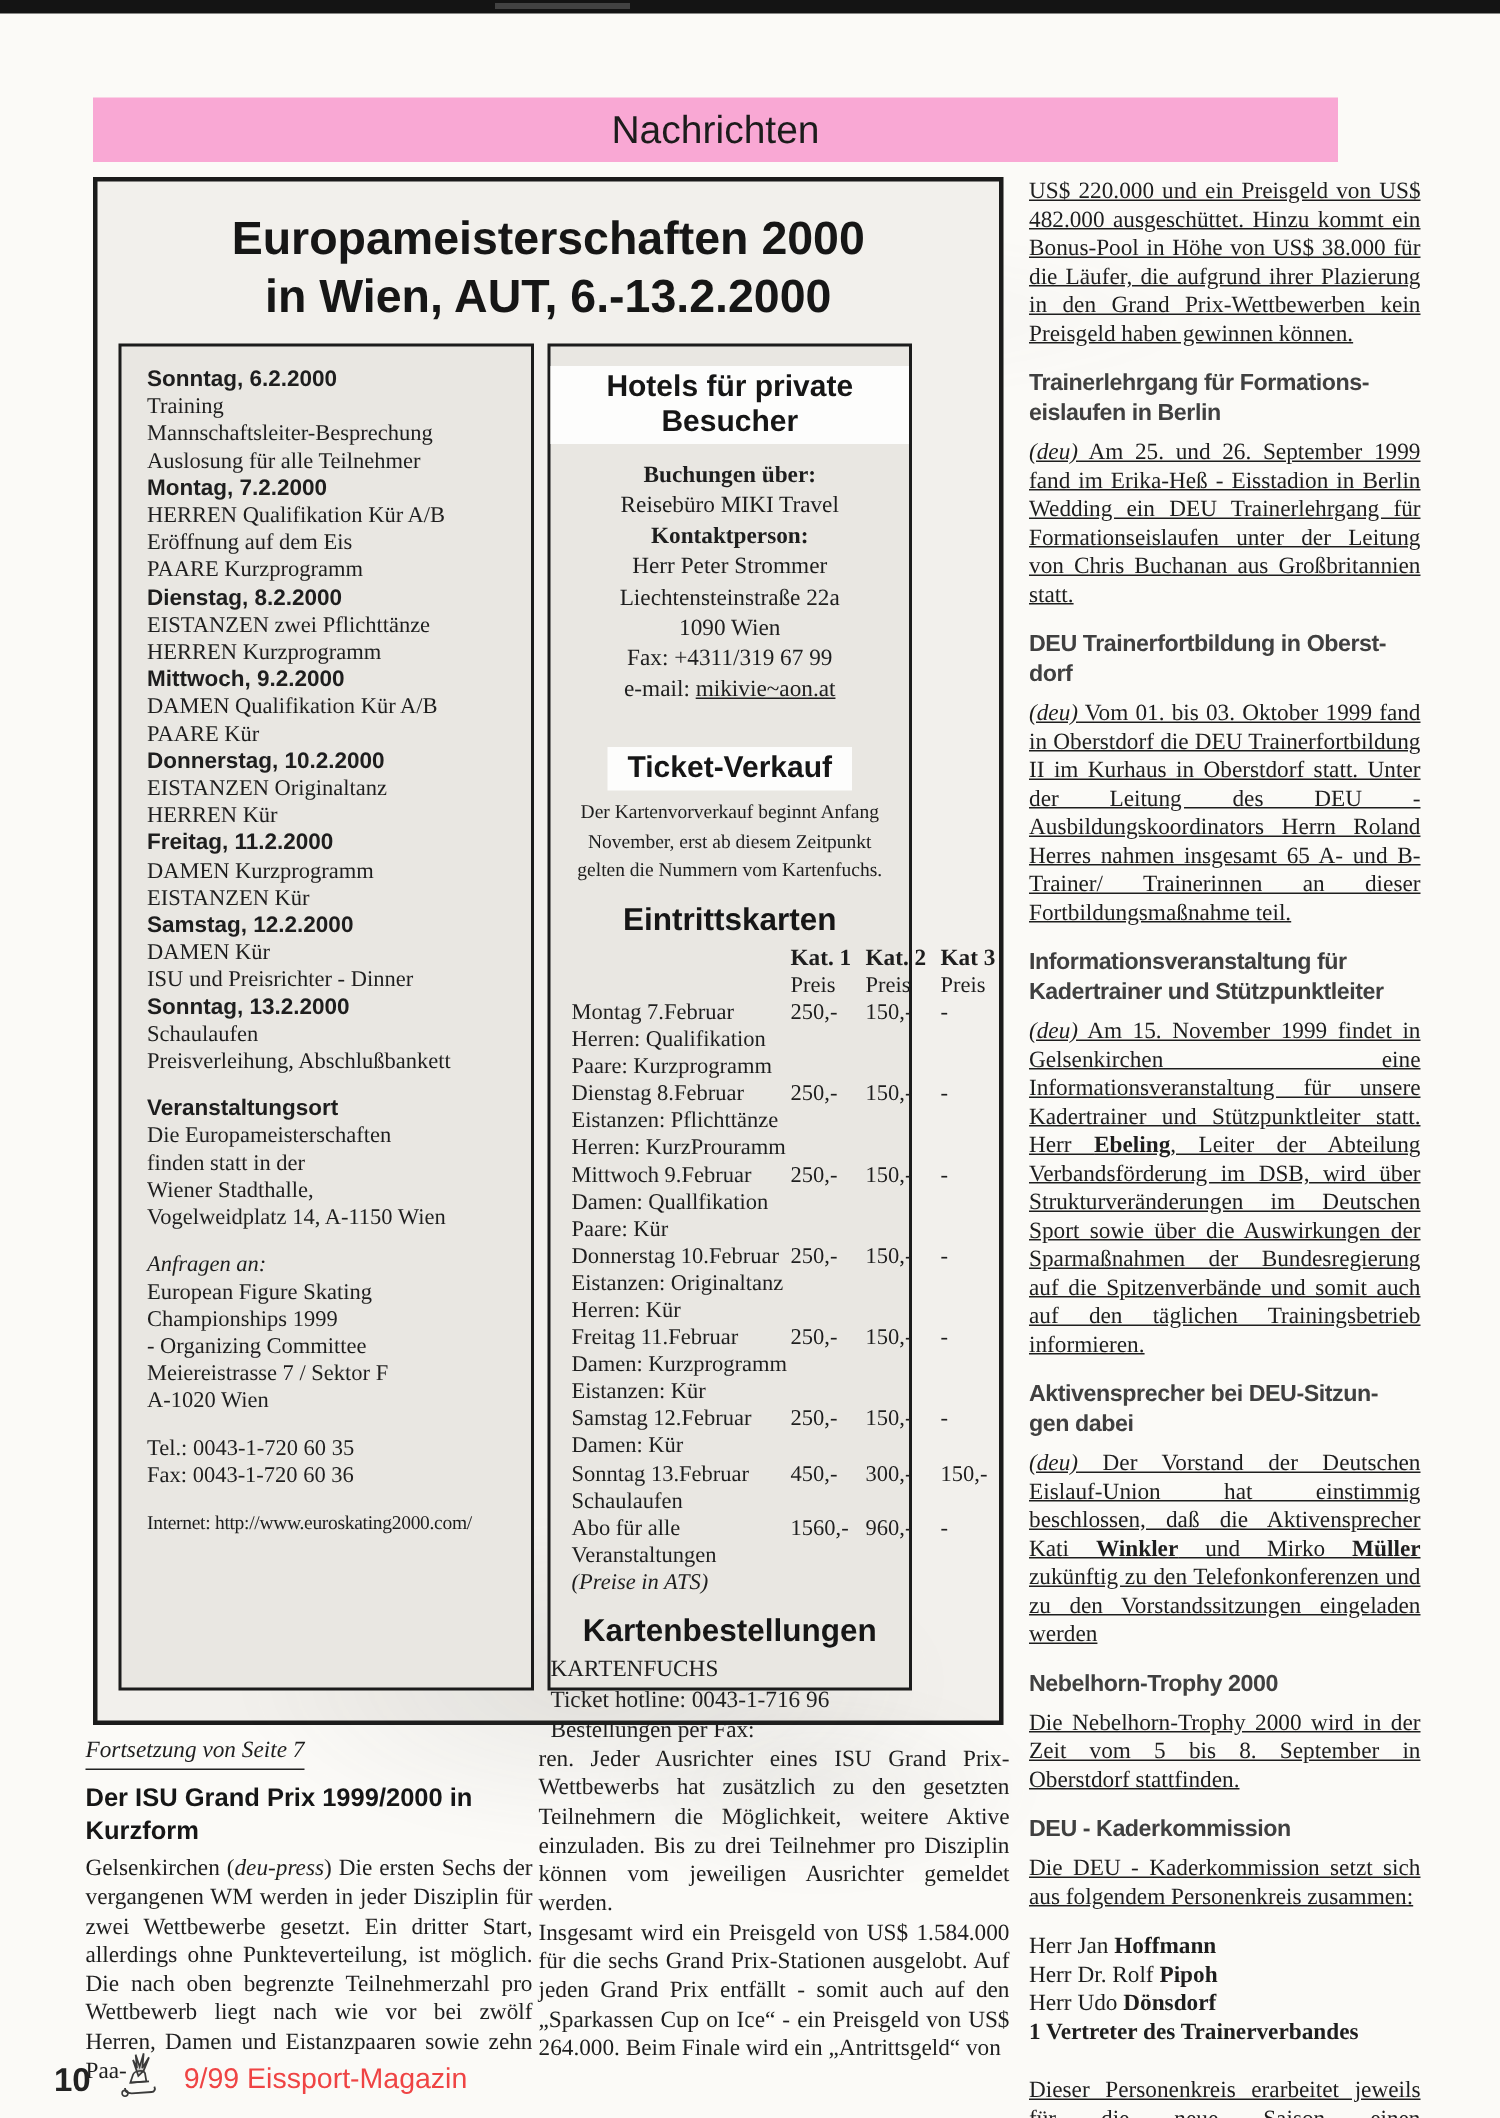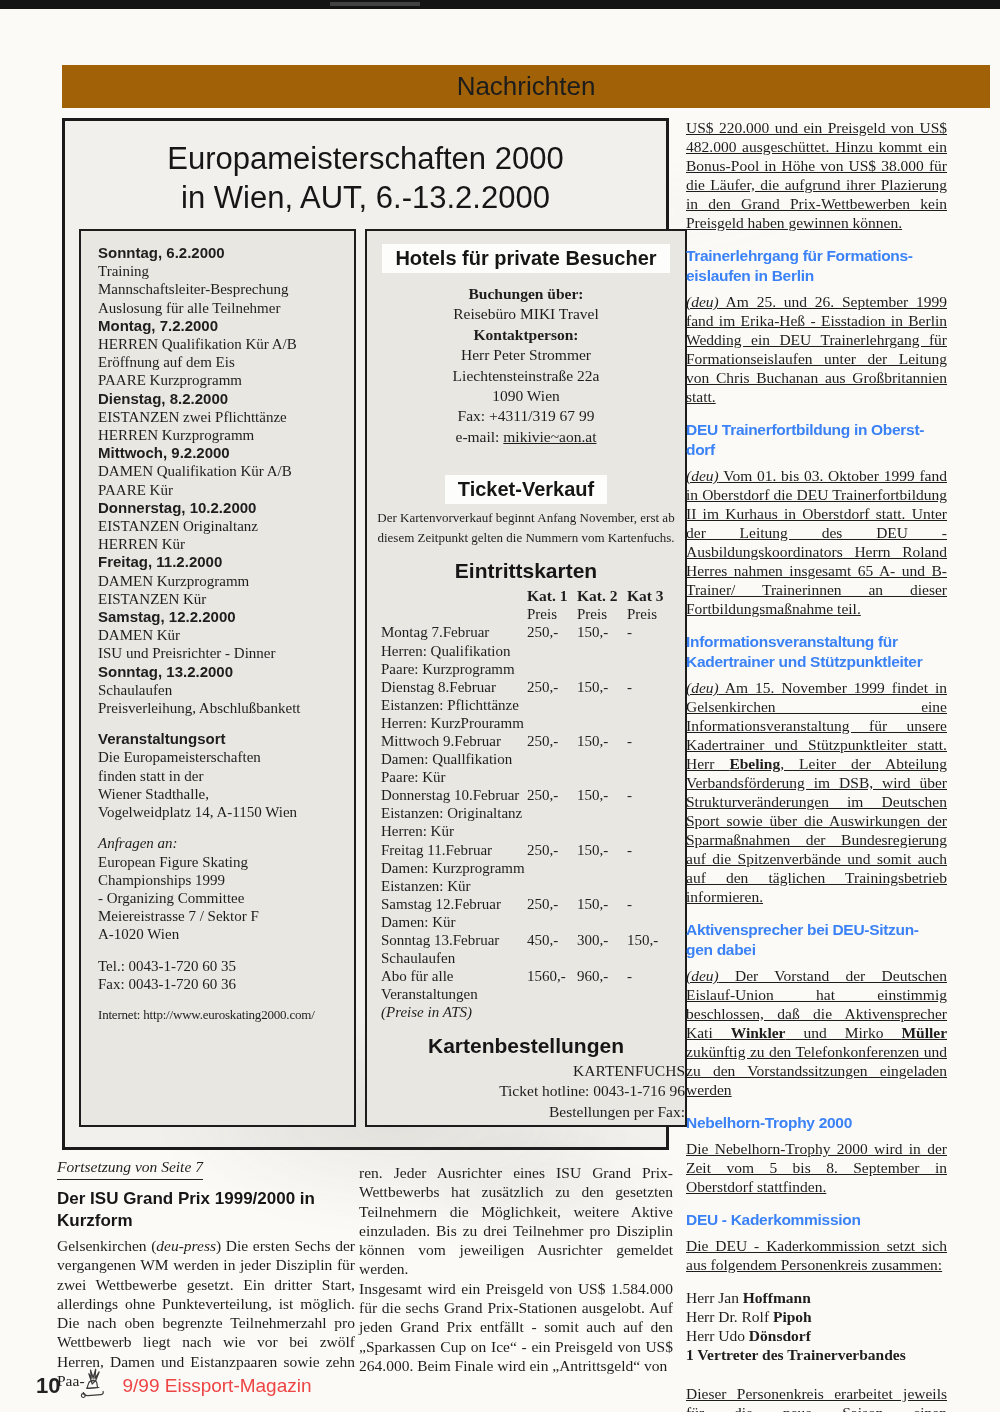--- a/index.html
+++ b/index.html
@@ -3,32 +3,32 @@
 <meta charset="utf-8">
 <style>
   html,body{margin:0;padding:0;}
   body{width:1000px;height:1412px;background:#fbfaf7;position:relative;
        font-family:"Liberation Serif", serif;color:#1e1e1e;overflow:hidden;}
   .page{position:absolute;inset:0;}
   
   .topstrip{position:absolute;left:0;top:0;width:1000px;height:9px;background:#141414;}
   .topstrip:after{content:"";position:absolute;left:330px;top:2px;width:90px;height:4px;background:#6f6f6f;opacity:.5;}
   
-  .band{position:absolute;left:62px;top:65px;width:928px;height:43px;background:#a16207;
+  .band{position:absolute;left:62px;top:65px;width:830px;height:43px;background:#f9a8d4;
         display:flex;align-items:center;justify-content:center;}
   .band .t{font-family:"Liberation Sans",sans-serif;font-size:26px;color:#1c1c1c;}
   
   .mainbox{position:absolute;left:62px;top:118px;width:607px;height:1032px;
            border:3px solid #1b1b1b;background:#f2f0ec;box-sizing:border-box;}
   .title{margin-top:18px;text-align:center;font-family:"Liberation Sans",sans-serif;
-         font-weight:normal;font-size:31px;line-height:39px;white-space:pre-line;color:#161616;}
+         font-weight:bold;font-size:31px;line-height:39px;white-space:pre-line;color:#161616;}
   .innerbox{position:absolute;top:108px;bottom:20px;border:2.5px solid #1c1c1c;
             background:#e9e7e2;box-sizing:border-box;}
   .zeitbox{left:14px;width:277px;}
-  .hotelbox{left:300px;width:322px;}
+  .hotelbox{left:300px;width:243px;}
   .labelwrap{text-align:center;margin-top:13px;}
   .wlabel{display:inline-block;background:#fdfdfc;padding:3px 13px;
           font-family:"Liberation Sans",sans-serif;font-weight:bold;font-size:20px;color:#161616;}
   
   .zeitcontent{margin:13px 0 0 17px;font-size:15px;line-height:18.2px;}
   .blk{white-space:nowrap;}
   .s-d{font-family:"Liberation Sans",sans-serif;font-weight:bold;font-size:15px;}
   .s-t{}
   .s-i{font-style:italic;}
   .s-b{font-weight:normal;font-size:13px;letter-spacing:-.2px;}
@@ -42,27 +42,27 @@
   .i{font-style:italic;}
   .ticketpara{margin:4px 10px 0 10px;text-align:center;font-size:13px;line-height:19.5px;color:#1e1e1e;}
   .midlabelwrap{text-align:center;margin-top:28px;}
   .bigheading{text-align:center;font-family:"Liberation Sans",sans-serif;font-weight:bold;
               font-size:21px;margin-top:12px;color:#161616;}
   
   .ticket{margin:4px 0 0 14px;font-size:15px;line-height:18.1px;}
   .trow{display:grid;grid-template-columns:146px 50px 50px 22px;}
   .trow span{white-space:nowrap;}
   .khead{font-weight:bold;font-size:15.5px;}
-  .kartenlines{text-align:right;font-size:15.5px;line-height:20.5px;margin-top:3px;}
+  .kartenlines{text-align:left;font-size:15.5px;line-height:20.5px;margin-top:3px;}
   
   .rightcol{position:absolute;left:686px;top:112px;width:261px;}
   .rightcol .blk{white-space:normal;}
   .rightcol .s-p{text-align:justify;font-size:15.5px;line-height:19px;margin:6px 0 14px 0;text-decoration:underline;}
   .rightcol .s-h{font-family:"Liberation Sans",sans-serif;font-weight:bold;font-size:15.5px;
-                 line-height:20px;letter-spacing:-.3px;white-space:pre-line;margin:2px 0 3px 0;color:#3b82f6;}
+                 line-height:20px;letter-spacing:-.3px;white-space:pre-line;margin:2px 0 3px 0;color:#404040;}
   .rightcol .s-l{font-size:15.5px;line-height:19px;}
   .rightcol .s-lg{height:14px;}
   
   .contnote{position:absolute;left:57px;top:1158px;font-style:italic;font-size:15.5px;
             border-bottom:1.5px solid #222;padding-bottom:3px;}
   .contheading{position:absolute;left:57px;top:1188px;font-family:"Liberation Sans",sans-serif;
                font-weight:bold;font-size:17px;line-height:22px;white-space:pre-line;color:#161616;}
   .contcol1{position:absolute;left:57px;top:1236px;width:298px;text-align:justify;
             font-size:15.5px;line-height:19.3px;}
   .contcol2{position:absolute;left:359px;top:1163px;width:314px;text-align:justify;

